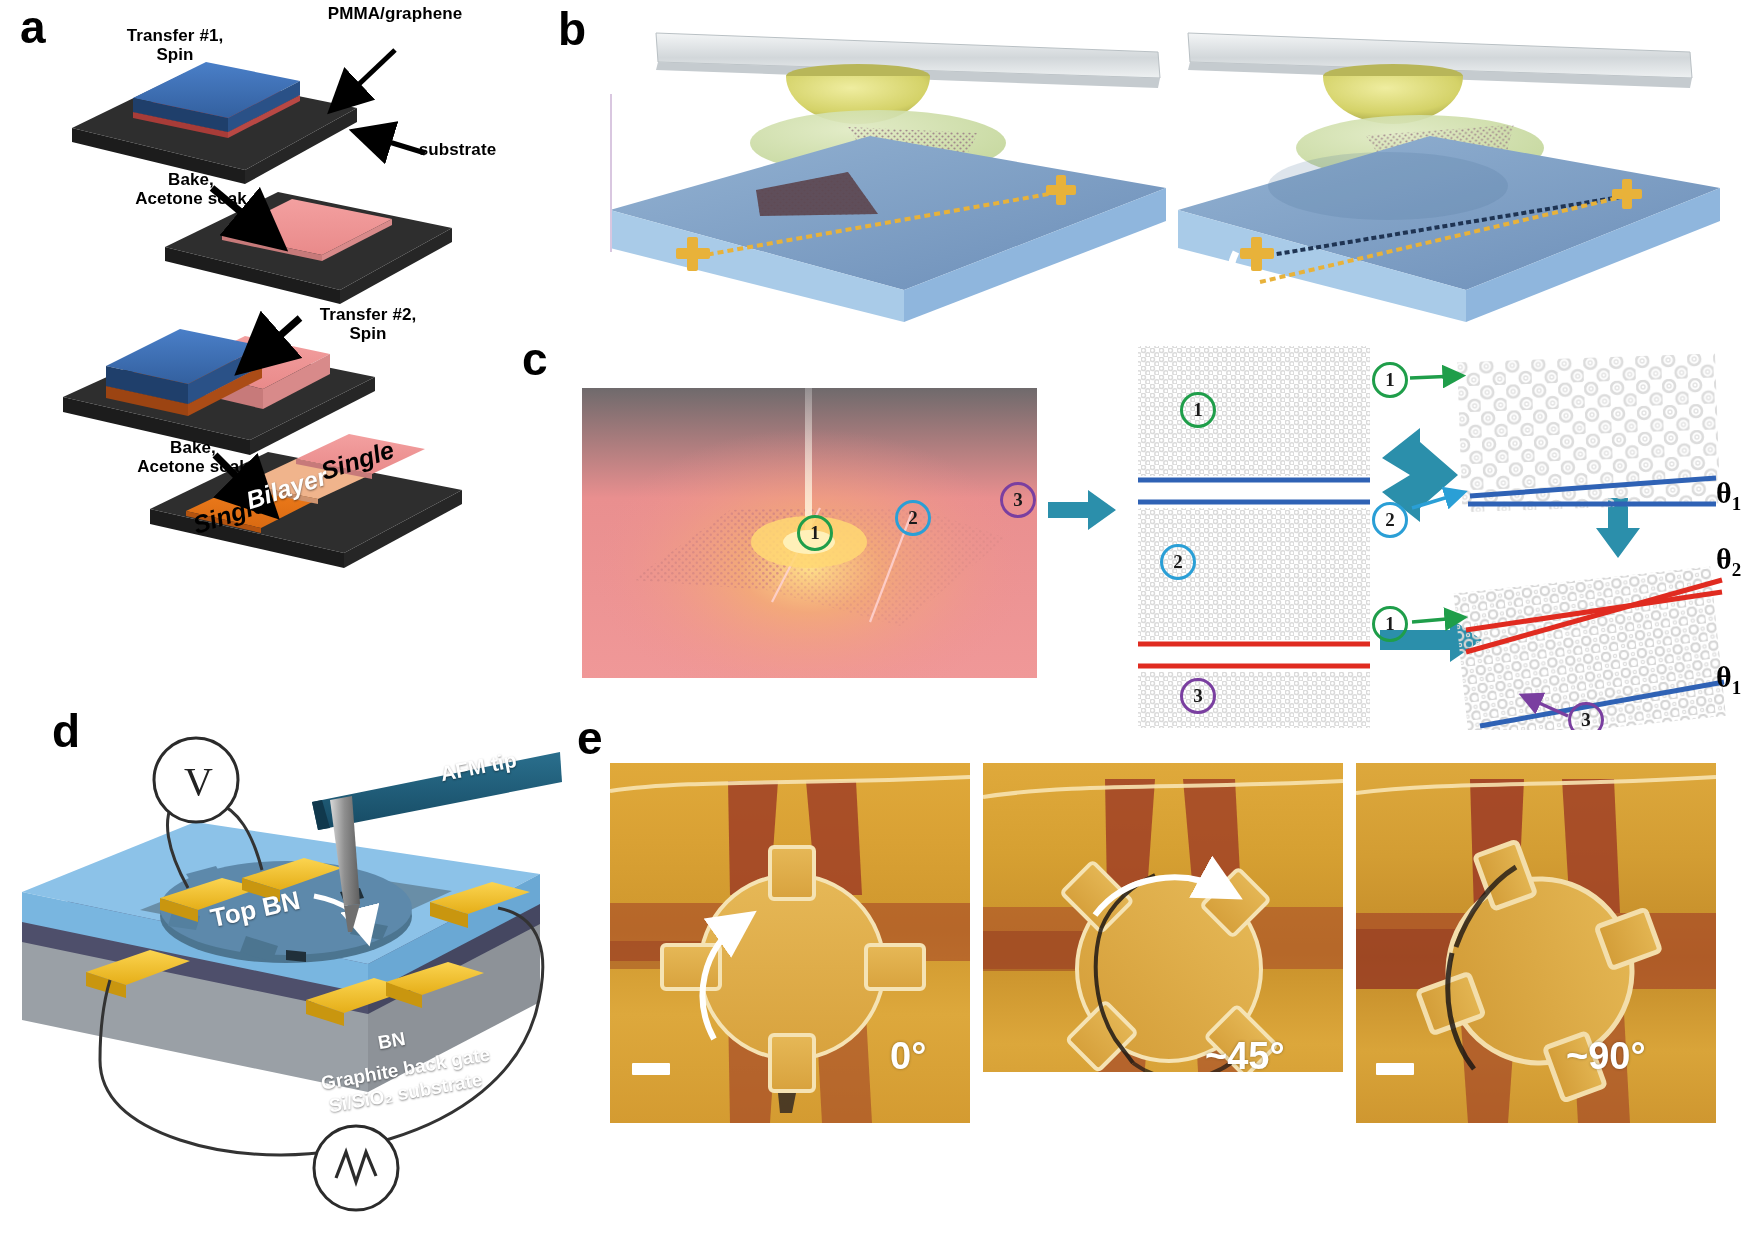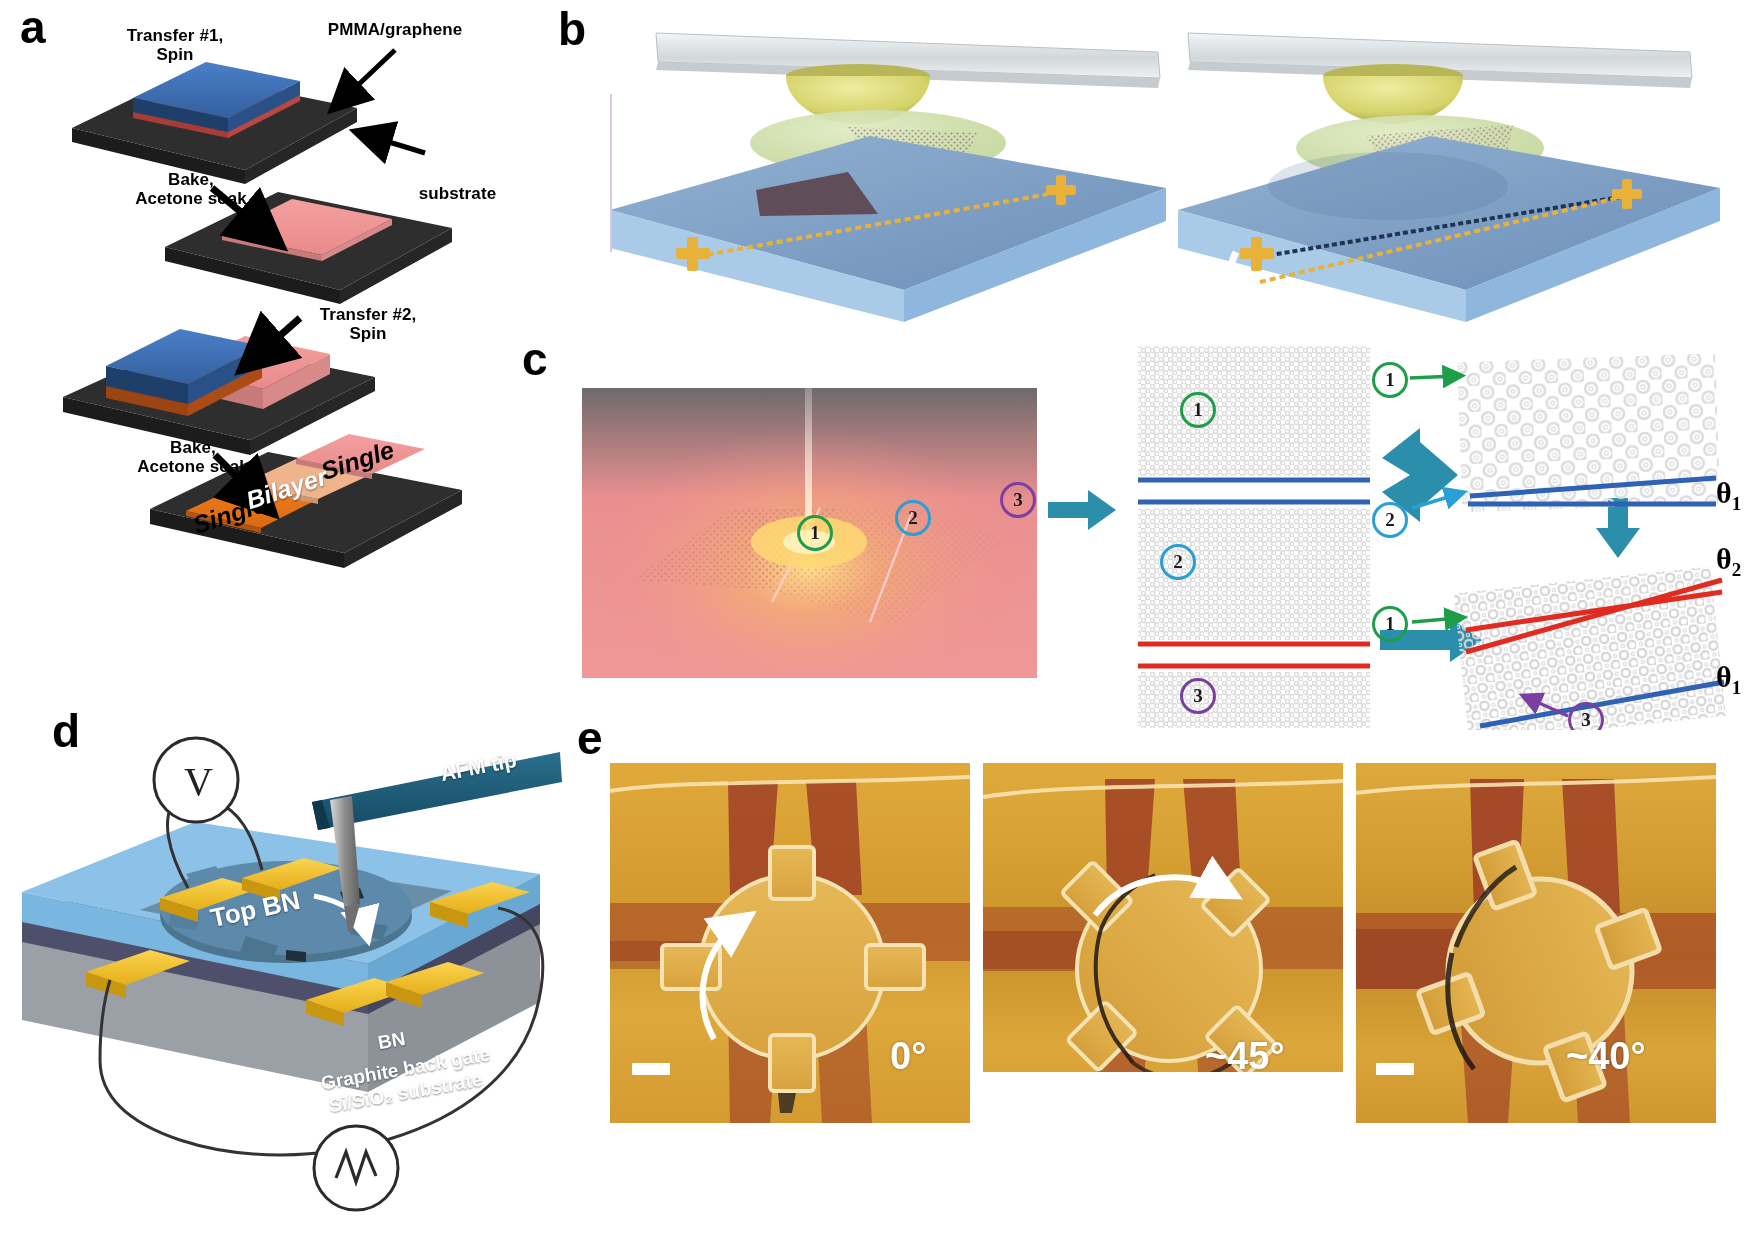--- a/index.html
+++ b/index.html
@@ -118,22 +118,22 @@
 
       <line x1="395" y1="50" x2="338" y2="104" stroke="#000" stroke-width="5" marker-end="url(#aArrow)"></line>
       <line x1="425" y1="153" x2="363" y2="134" stroke="#000" stroke-width="5" marker-end="url(#aArrow)"></line>
       <line x1="212" y1="188" x2="272" y2="238" stroke="#000" stroke-width="7" marker-end="url(#aArrow)"></line>
       <line x1="300" y1="318" x2="250" y2="362" stroke="#000" stroke-width="7" marker-end="url(#aArrow)"></line>
       <line x1="215" y1="455" x2="265" y2="505" stroke="#000" stroke-width="7" marker-end="url(#aArrow)"></line>
     </svg>
 
     <div class="lbl" style="left:85px;top:26px;width:180px;">Transfer #1,
 Spin</div>
-    <div class="lbl" style="left:280px;top:20px;width:230px;">PMMA/graphene</div>
-    <div class="lbl" style="left:370px;top:140px;width:175px;margin-top:44px;">substrate</div>
+    <div class="lbl" style="left:280px;top:4px;width:230px;">PMMA/graphene</div>
+    <div class="lbl" style="left:370px;top:140px;width:175px;">substrate</div>
     <div class="lbl" style="left:96px;top:170px;width:190px;">Bake,
 Acetone soak</div>
     <div class="lbl" style="left:268px;top:305px;width:200px;">Transfer #2,
 Spin</div>
     <div class="lbl" style="left:98px;top:438px;width:190px;">Bake,
 Acetone soak</div>
 
     <div style="position:absolute;left:192px;top:500px;font-weight:bold;font-size:25px;font-style:italic;color:#000;transform:rotate(-18deg);">Single</div>
     <div style="position:absolute;left:245px;top:474px;font-weight:bold;font-size:25px;font-style:italic;color:#fff;transform:rotate(-18deg);text-shadow:0 1px 2px rgba(0,0,0,.5);">Bilayer</div>
     <div style="position:absolute;left:320px;top:446px;font-weight:bold;font-size:25px;font-style:italic;color:#000;transform:rotate(-18deg);">Single</div>
@@ -617,17 +617,17 @@
           <rect x="162" y="88" width="44" height="52" rx="4" fill="url(#goldDisc3)" stroke="#f3deab" stroke-width="5"></rect>
           <rect x="258" y="186" width="56" height="44" rx="4" fill="url(#goldDisc3)" stroke="#f3deab" stroke-width="5"></rect>
           <rect x="54" y="186" width="56" height="44" rx="4" fill="url(#goldDisc3)" stroke="#f3deab" stroke-width="5"></rect>
           <rect x="162" y="276" width="44" height="54" rx="4" fill="url(#goldDisc3)" stroke="#f3deab" stroke-width="5"></rect>
         </g>
 
         <path d="M96,190 C86,232 94,276 118,306" stroke="#1d1714" stroke-width="5" fill="none" opacity=".85"></path>
         <path d="M160,104 C134,120 112,150 100,184" stroke="#1d1714" stroke-width="5" fill="none" opacity=".8"></path>
       </svg>
       <div class="scalebar" style="left:20px;top:300px;width:38px;"></div>
-      <div class="afm-angle" style="left:210px;top:272px;">~40°</div>
+      <div class="afm-angle" style="left:210px;top:272px;">~90°</div>
     </div>
   </div>
 
 </div>
 
 </body></html>

